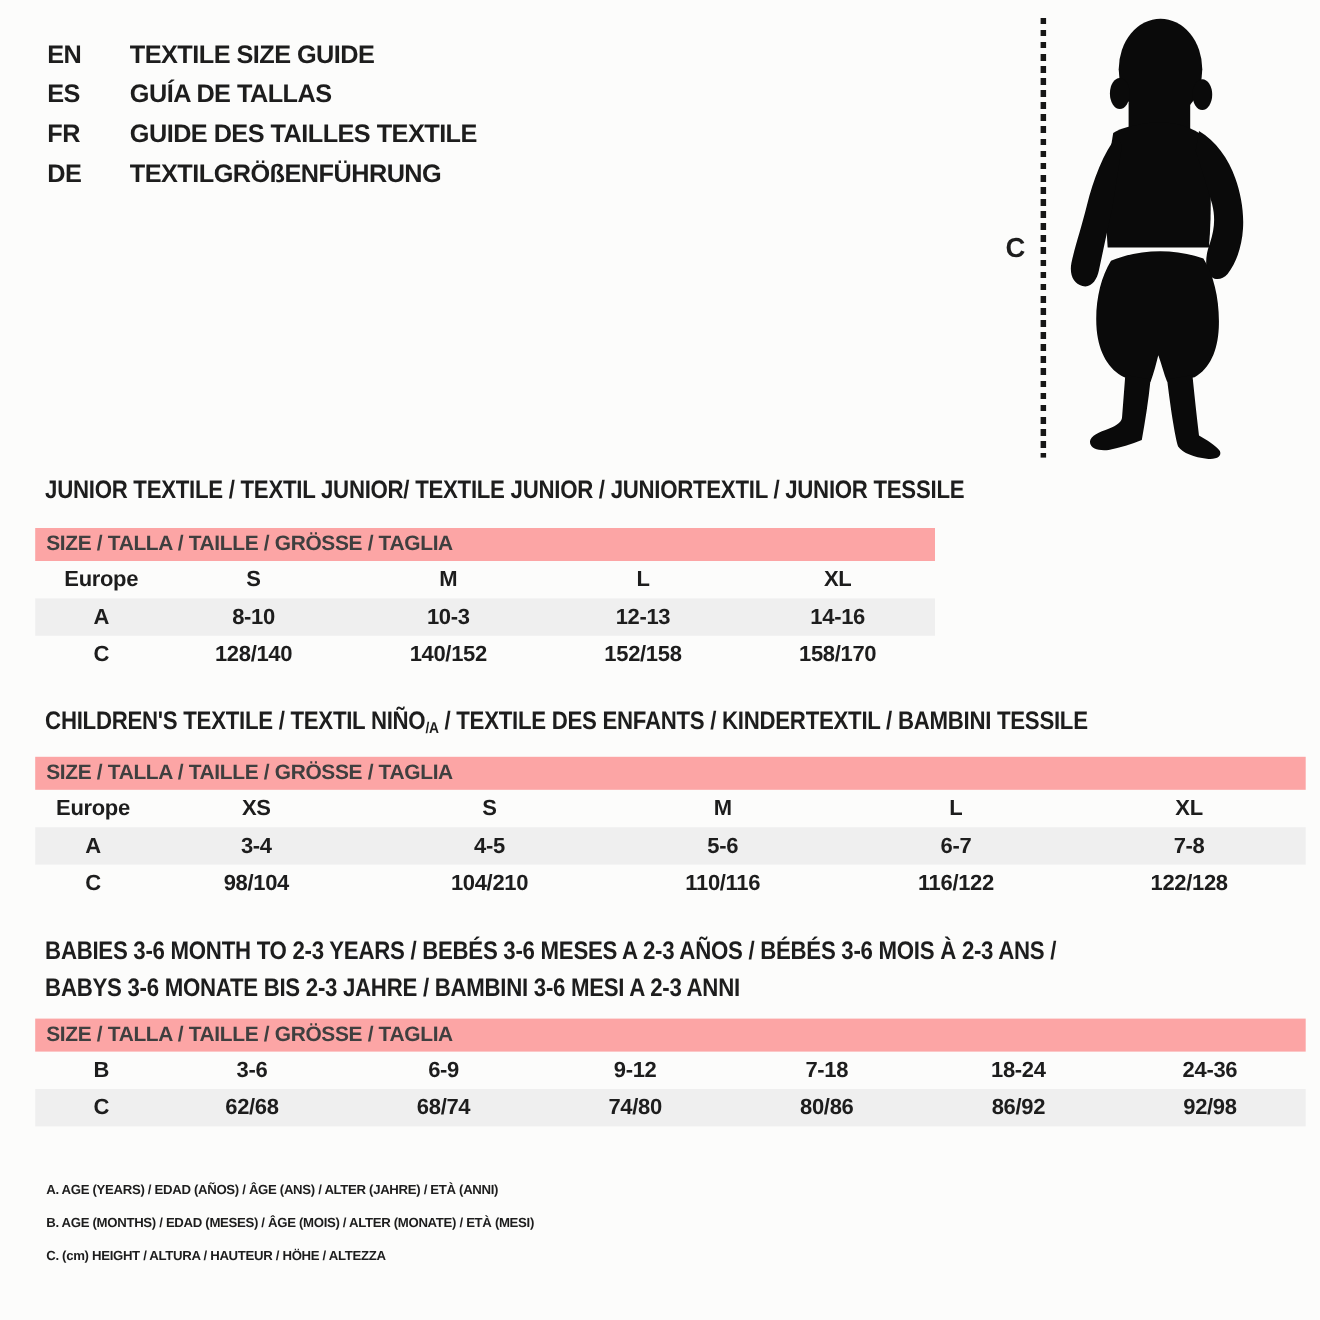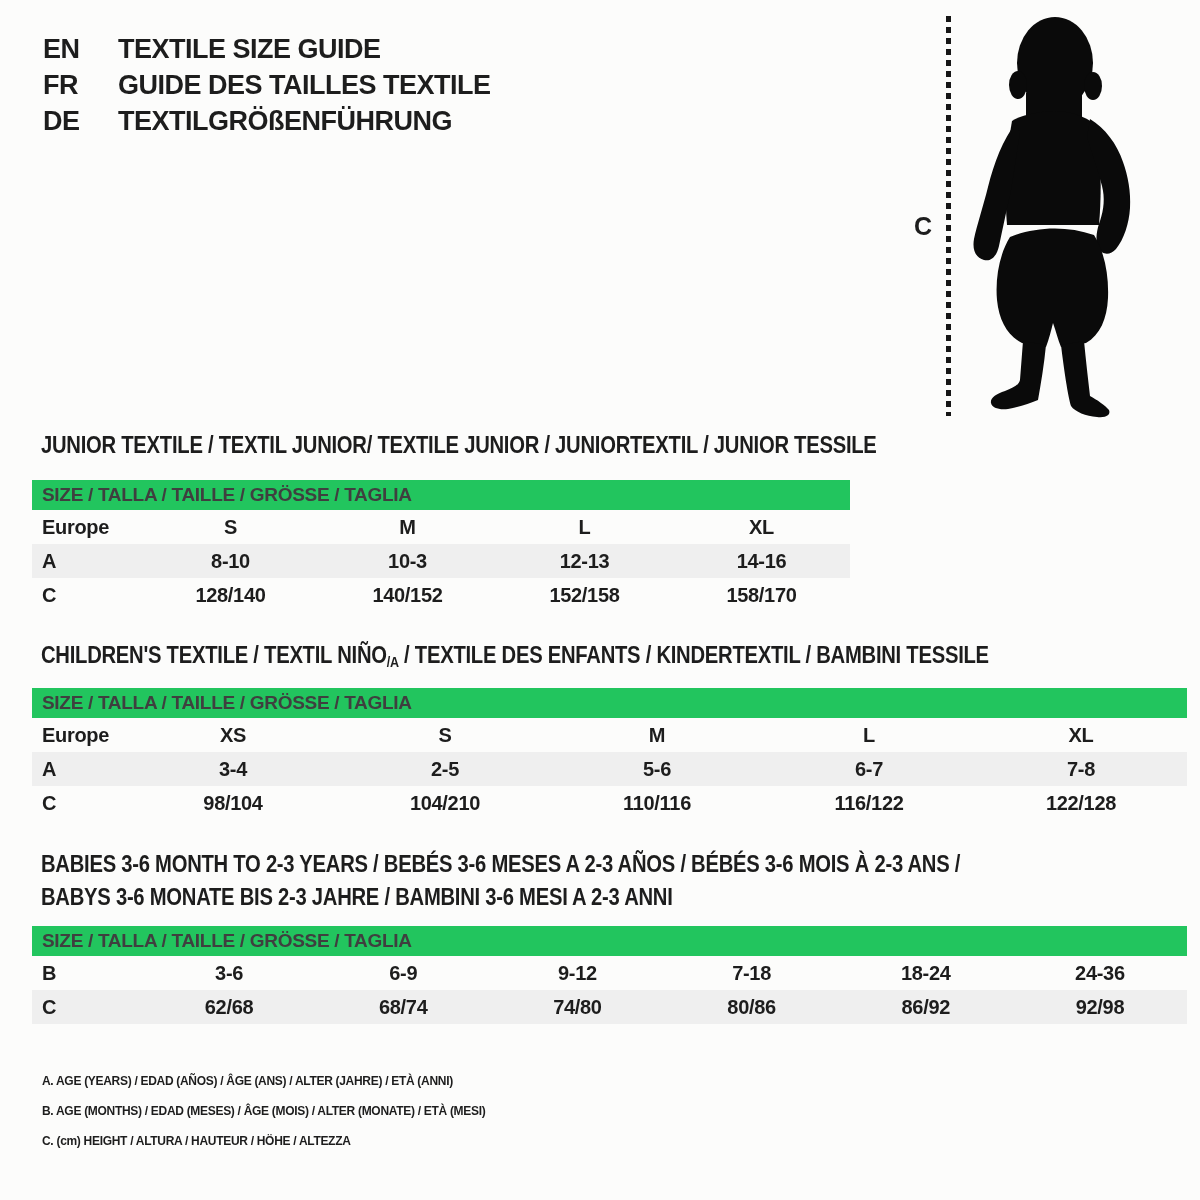--- a/index.html
+++ b/index.html
@@ -2,21 +2,21 @@
 <html><head>
 <meta charset="utf-8">
 <style>
   html,body{margin:0;padding:0;background:#ffffff;}
   .canvas{
     position:relative;width:1200px;height:1200px;background:#fcfcfb;overflow:hidden;
     font-family:"Liberation Sans",sans-serif;font-weight:bold;color:#1d1d1d;
   }
   
   .lang-block{position:absolute;left:43px;top:31px;}
-  .lang-row{display:flex;height:36px;align-items:center;font-size:27px;letter-spacing:-0.5px;white-space:nowrap;}
+  .lang-row{display:flex;height:36px;align-items:center;font-size:23px;letter-spacing:-0.5px;white-space:nowrap;}
   .lang-code{width:75px;flex:none;}
   
   .figure-wrap{position:absolute;left:0;top:0;width:1200px;height:440px;}
   .measure-line{
     position:absolute;left:946px;top:16px;width:5px;height:400px;
     background:repeating-linear-gradient(to bottom,#161616 0 6px,transparent 6px 11px);
   }
   .measure-label{position:absolute;left:914px;top:212px;font-size:25px;}
   .silhouette{position:absolute;left:966px;top:15px;width:170px;height:405px;}
   
@@ -27,42 +27,46 @@
   #h0{top:432px;}
   #h1{top:642px;}
   #h2{top:848px;line-height:33px;}
   .sub{font-size:0.62em;vertical-align:-0.25em;}
   
   .tbl{position:absolute;left:32px;}
   #tbl0{top:480px;width:818px;}
   #tbl1{top:688px;width:1155px;}
   #tbl2{top:926px;width:1155px;}
   .size-bar{
-    height:30px;background:#22c55e;color:#3f3f3f;font-size:19px;line-height:30px;
+    height:30px;background:#fca5a5;color:#3f3f3f;font-size:19px;line-height:30px;
     padding-left:10px;letter-spacing:-0.3px;box-sizing:border-box;
   }
   .trow{display:flex;height:34px;align-items:center;font-size:20px;letter-spacing:-0.3px;}
   .trow.shaded{background:#efefef;}
   .tcell{flex:1;text-align:center;}
-  .tcell.row-label{flex:none;text-align:left;padding-left:10px;box-sizing:border-box;}
+  .tcell.row-label{flex:none;text-align:center;padding-left:10px;box-sizing:border-box;}
   #tbl0 .row-label{width:110px;}
   #tbl1 .row-label{width:95px;}
   #tbl2 .row-label{width:110px;}
   
   .legend{position:absolute;left:42px;top:1066px;font-size:12px;line-height:30px;letter-spacing:-0.3px;white-space:nowrap;}
 </style>
 </head>
 <body>
 
 <div class="canvas">
 
   <div class="lang-block">
     <div class="lang-row">
       <span class="lang-code">EN</span>
       <span>TEXTILE SIZE GUIDE</span>
+    </div>
+    <div class="lang-row">
+      <span class="lang-code">ES</span>
+      <span>GUÍA DE TALLAS</span>
     </div>
     <div class="lang-row">
       <span class="lang-code">FR</span>
       <span>GUIDE DES TAILLES TEXTILE</span>
     </div>
     <div class="lang-row">
       <span class="lang-code">DE</span>
       <span>TEXTILGRÖßENFÜHRUNG</span>
     </div>
   </div>
@@ -125,21 +129,21 @@
         <div class="tcell row-label">Europe</div>
         <div class="tcell">XS</div>
         <div class="tcell">S</div>
         <div class="tcell">M</div>
         <div class="tcell">L</div>
         <div class="tcell">XL</div>
       </div>
       <div class="trow shaded">
         <div class="tcell row-label">A</div>
         <div class="tcell">3-4</div>
-        <div class="tcell">2-5</div>
+        <div class="tcell">4-5</div>
         <div class="tcell">5-6</div>
         <div class="tcell">6-7</div>
         <div class="tcell">7-8</div>
       </div>
       <div class="trow">
         <div class="tcell row-label">C</div>
         <div class="tcell">98/104</div>
         <div class="tcell">104/210</div>
         <div class="tcell">110/116</div>
         <div class="tcell">116/122</div>

